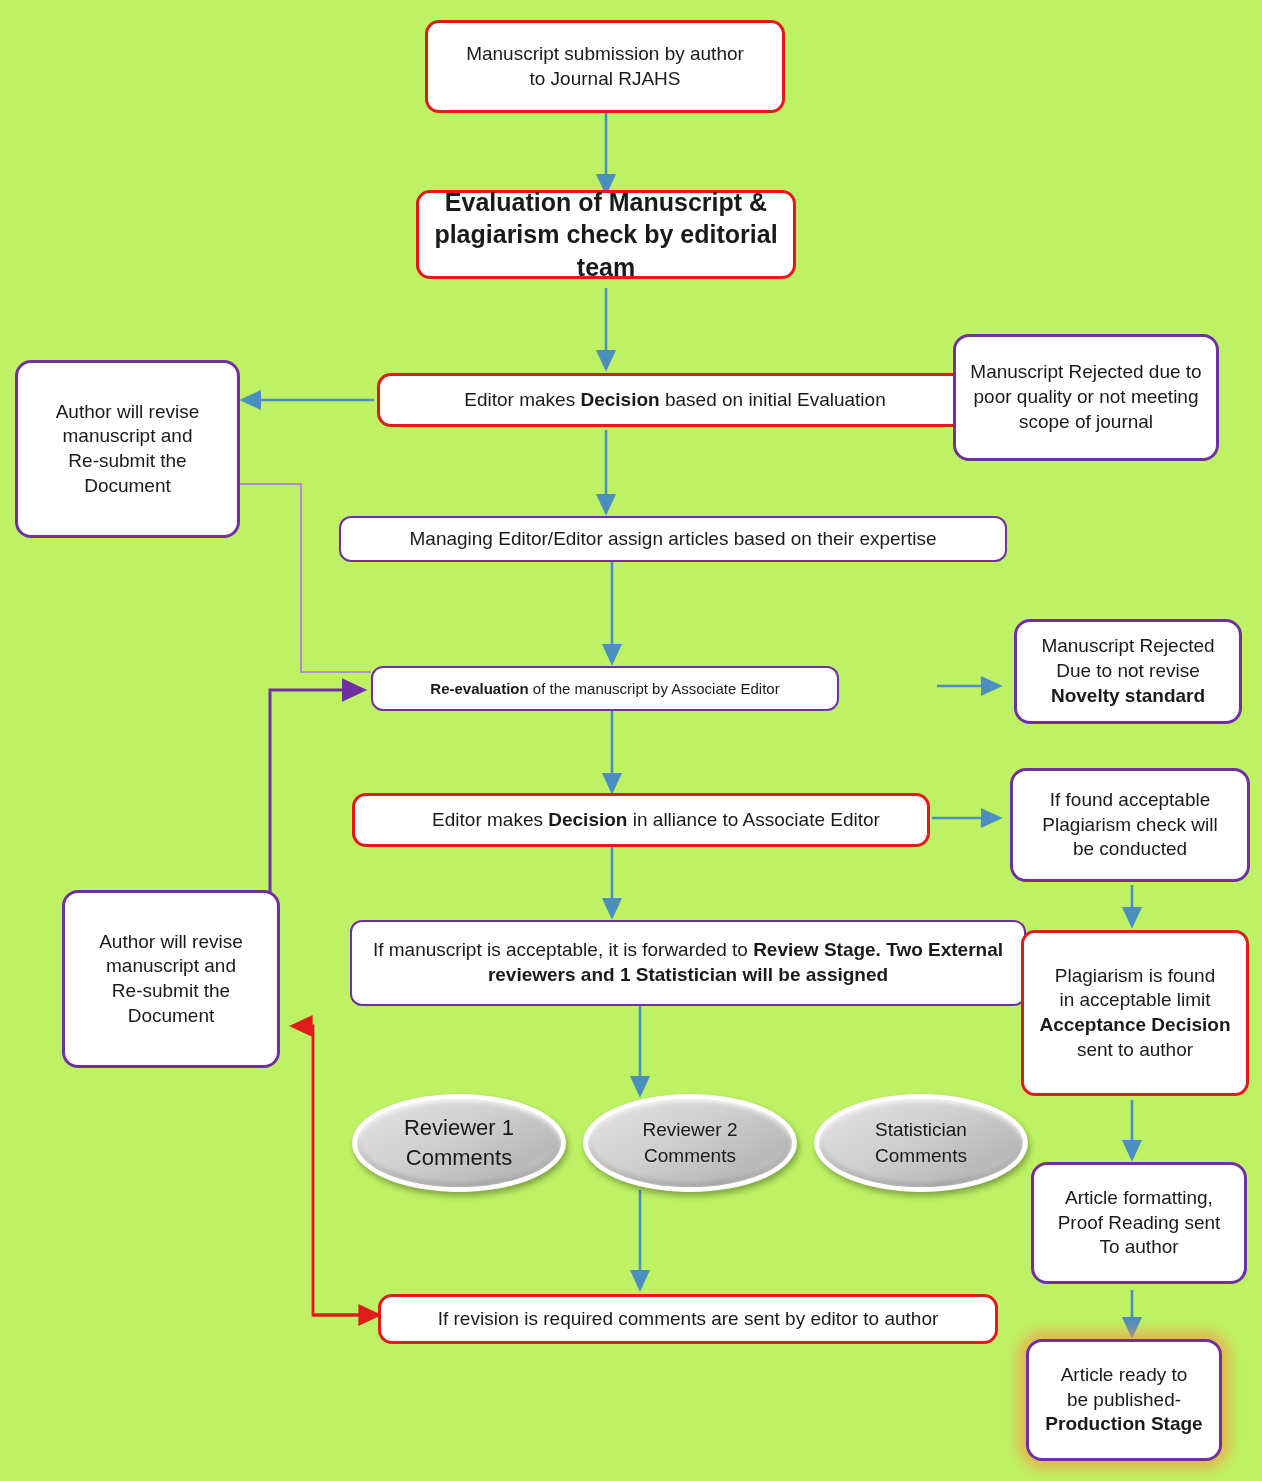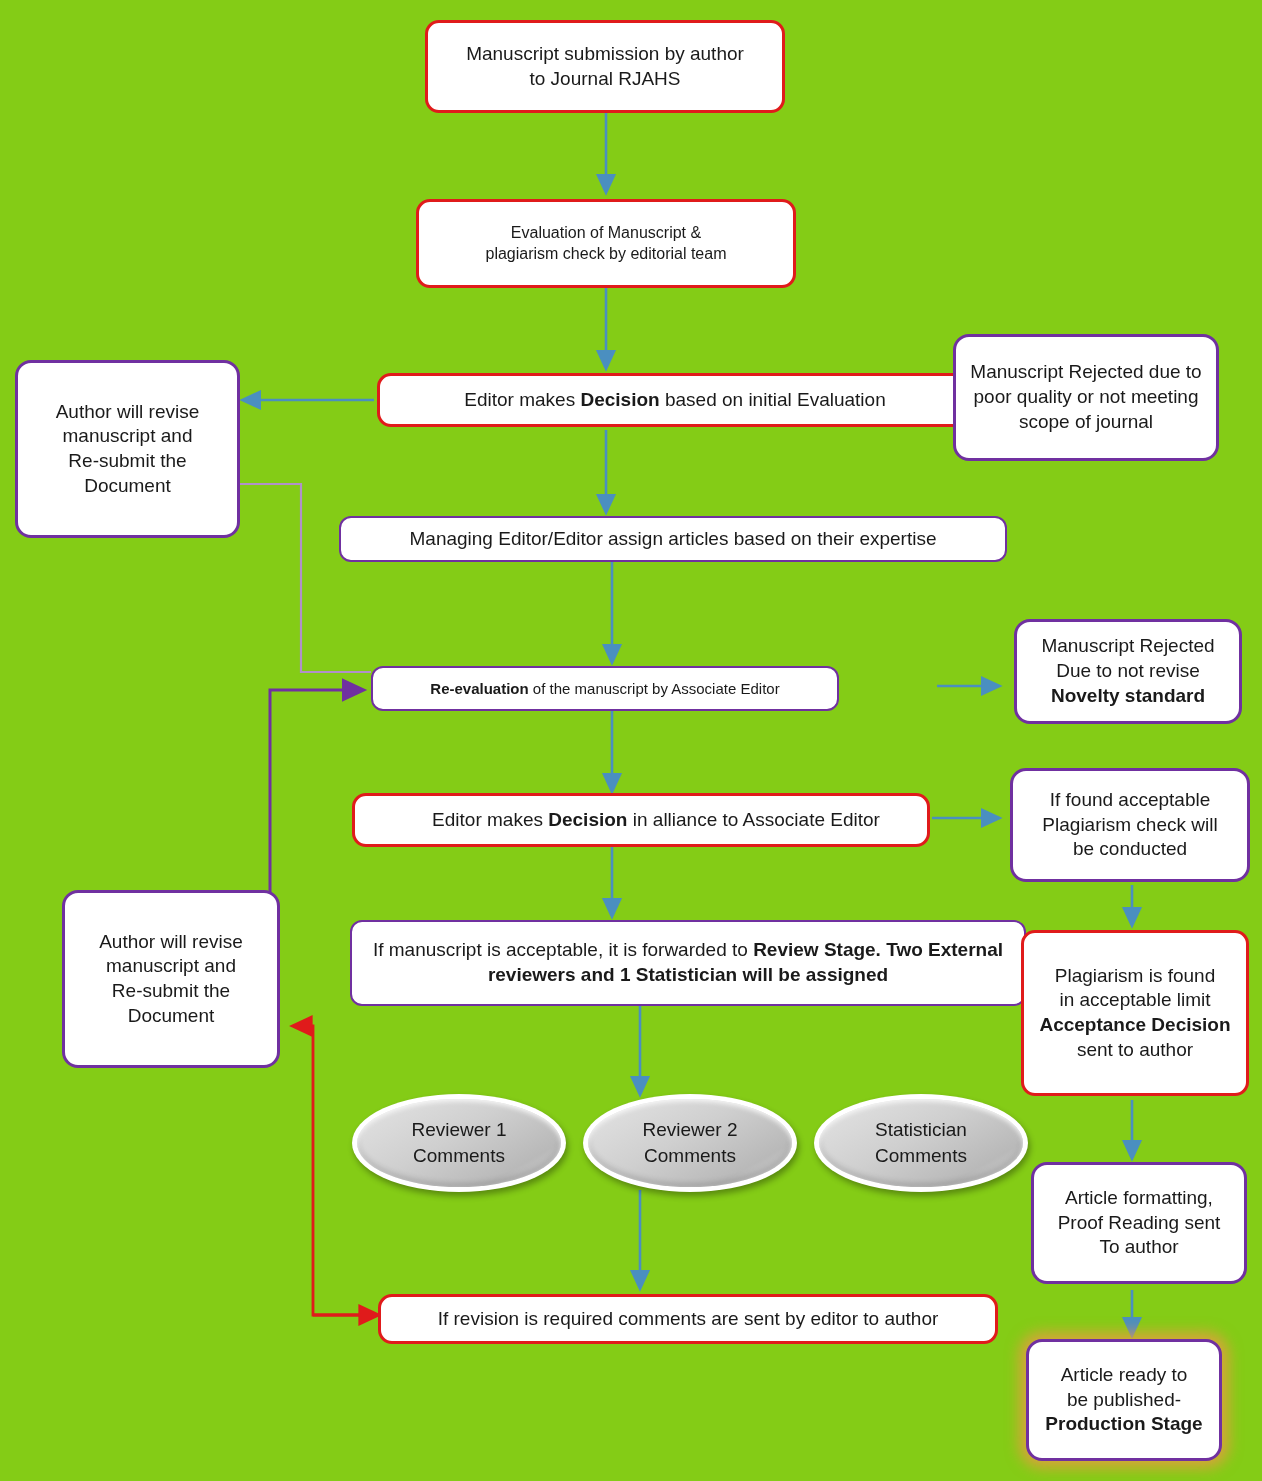--- a/index.html
+++ b/index.html
@@ -7,21 +7,21 @@
     padding: 0;
     background: #ffffff;
   }
   body {
     font-family: "Liberation Sans", sans-serif;
   }
   #canvas {
     position: relative;
     width: 1262px;
     height: 1481px;
-    background: #84cc16;
+    background: #bef264;
     overflow: hidden;
   }
   svg.wires {
     position: absolute;
     left: 0;
     top: 0;
     width: 1262px;
     height: 1481px;
     pointer-events: none;
   }
@@ -123,21 +123,21 @@
     <path d="M313,1315 L378,1315" stroke="#e01b1b" stroke-width="2.8" fill="none" marker-end="url(#redArrow)"></path>
   </svg>
 
   <div class="node red" style="left:425px; top:20px; width:360px; height:93px; font-size:19px;">
     <div class="txt">
       <span>Manuscript submission by author</span><br>
       <span>to Journal RJAHS</span>
     </div>
   </div>
 
-  <div class="node red" style="left:416px; top:199px; width:380px; height:89px; font-size:16px;">
+  <div class="node red" style="left:416px; top:190px; width:380px; height:89px; font-size:25px;font-weight:bold;">
     <div class="txt">
       <span>Evaluation of Manuscript &amp;</span><br>
       <span>plagiarism check by editorial team</span>
     </div>
   </div>
 
   <div class="node red" style="left:377px; top:373px; width:596px; height:54px; font-size:19px;justify-content:flex-end;">
     <div class="txt">
       <span>Editor makes </span><b>Decision</b><span> based on initial Evaluation</span>
     </div>
@@ -212,21 +212,21 @@
   <div class="node purple" style="left:62px; top:890px; width:218px; height:178px; font-size:19px;">
     <div class="txt">
       <span>Author will revise</span><br>
       <span>manuscript and</span><br>
       <span>Re-submit the</span><br>
       <span>Document</span>
     </div>
   </div>
 
   <div class="oval" style="left:352px; top:1094px; width:214px; height:98px;">
-    <div class="oval-inner" style="font-size:19px;">
+    <div class="oval-inner" style="font-size:22px;">
       <div>
         <span>Reviewer 1</span><br>
         <span>Comments</span>
       </div>
     </div>
   </div>
 
   <div class="oval" style="left:583px; top:1094px; width:214px; height:98px;">
     <div class="oval-inner" style="font-size:19px;">
       <div>

